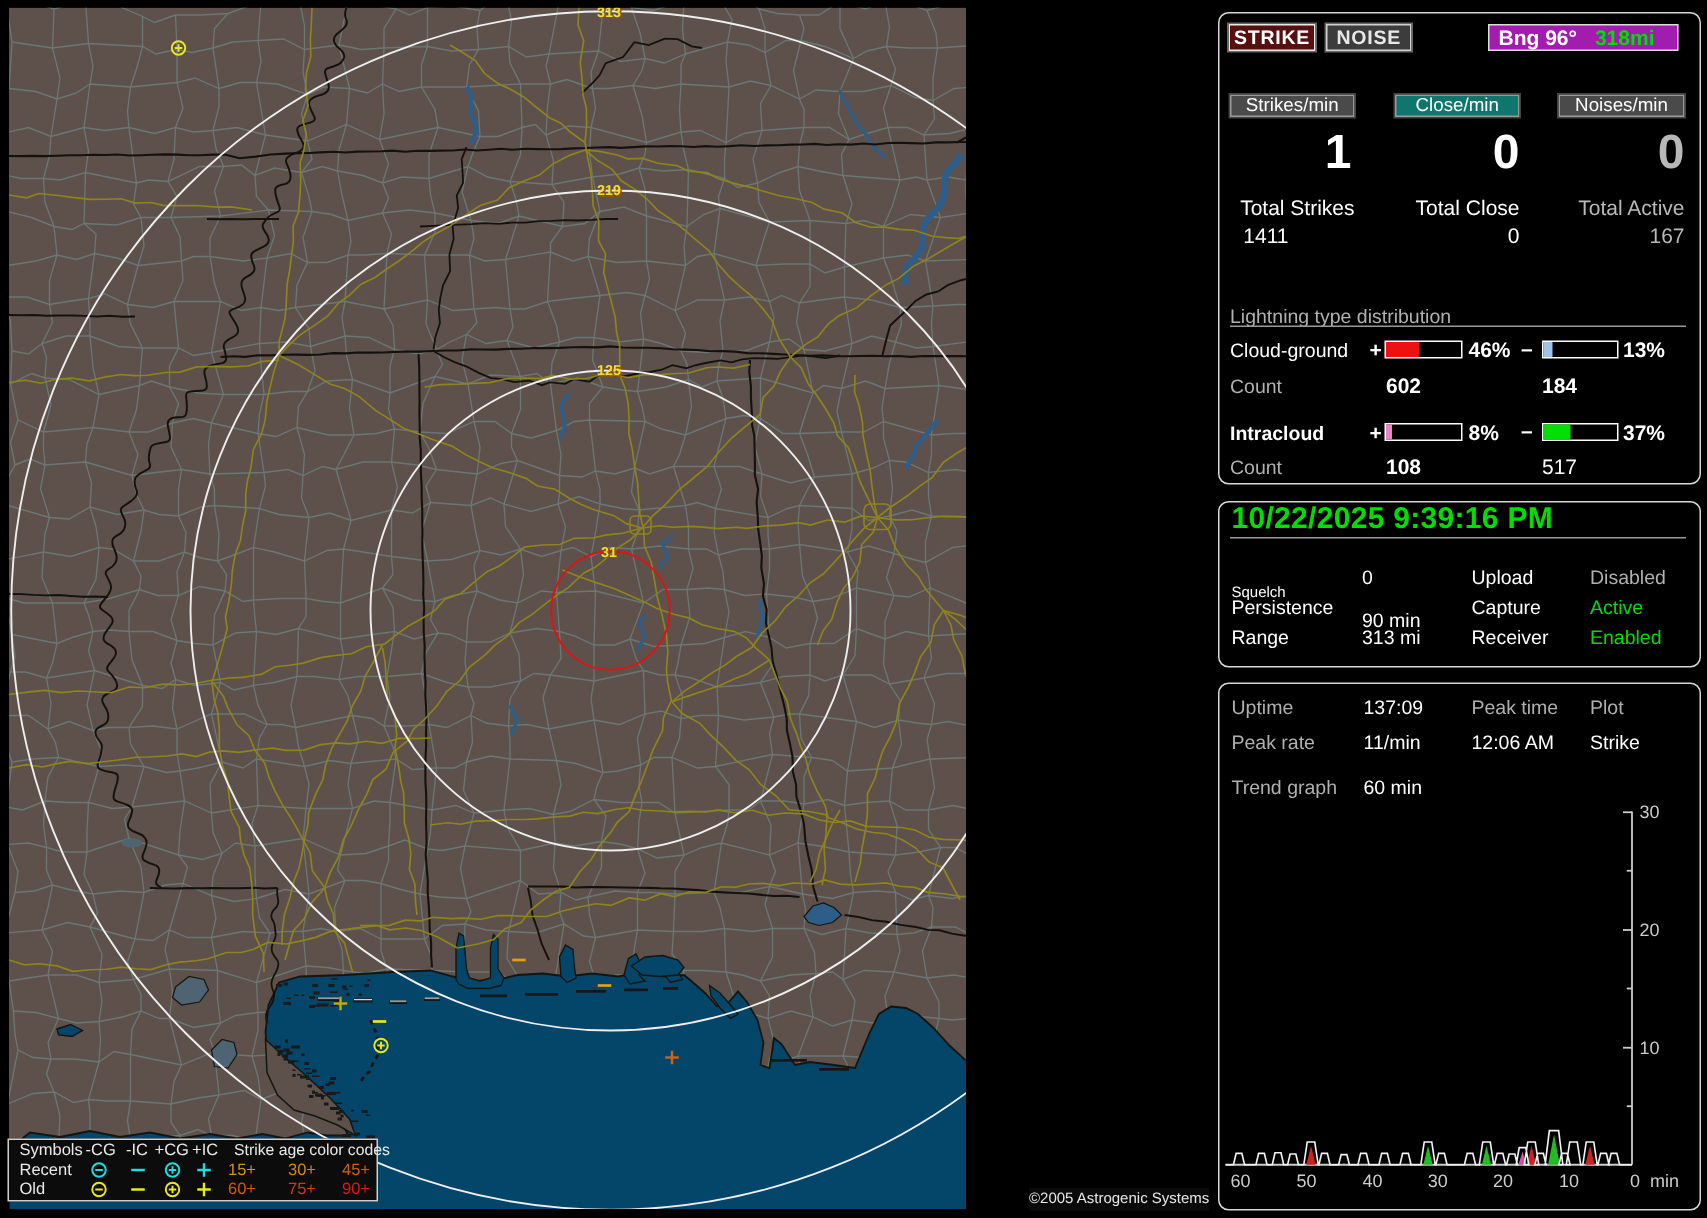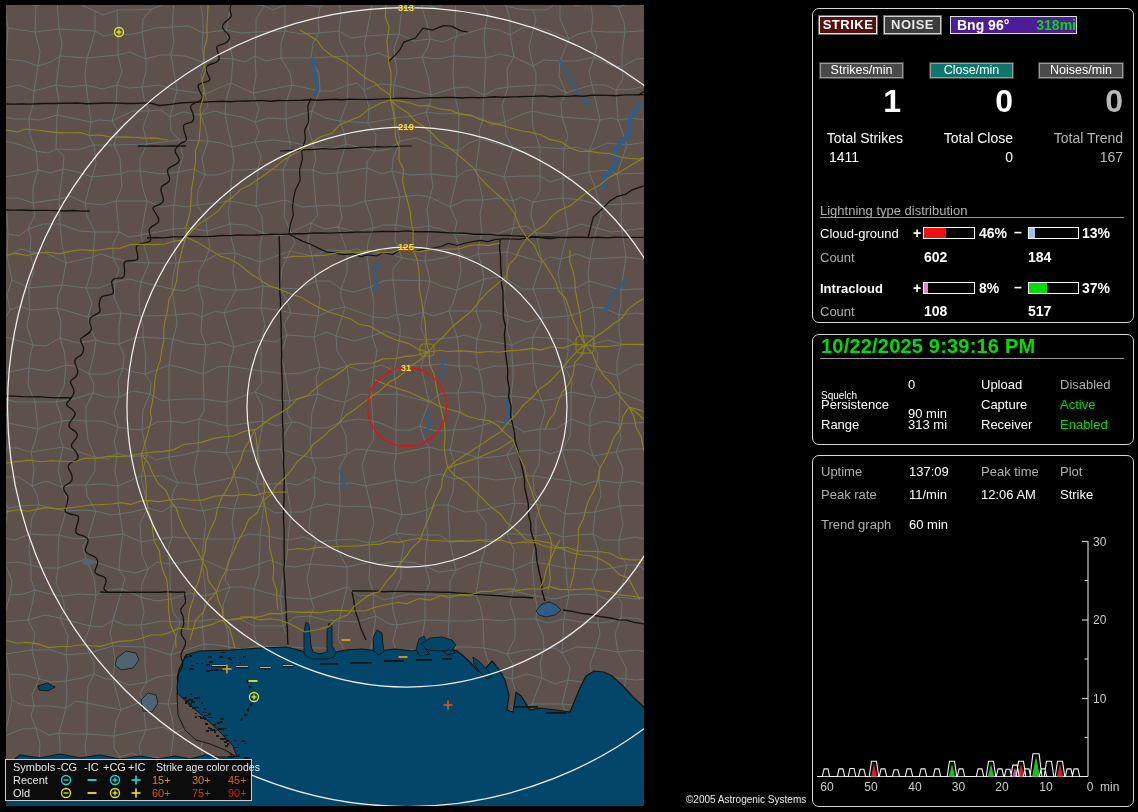--- a/index.html
+++ b/index.html
@@ -359,33 +359,33 @@
 <div class="abs" style="left:686px;top:792px;width:120px;height:15px;background:#0a0a0a;color:#e8e8e8;font-size:10px;text-align:center;line-height:15px;white-space:nowrap">©2005 Astrogenic Systems</div>
 
 <div class="panelbox" style="top:8px;height:315px"></div>
 
 <div class="panelbox" style="top:334px;height:111px"></div>
 
 <div class="panelbox" style="top:455px;height:352px"></div>
 
 <div class="abs" style="left:819px;top:16px;width:58px;height:18px;background:#551010;border:1px solid #e8e8e8;outline:1px solid #666;color:#fff;font-weight:bold;font-size:13px;text-align:center;line-height:16px;letter-spacing:0.5px">STRIKE</div>
 <div class="abs" style="left:884px;top:16px;width:57px;height:18px;background:#3c3c3c;border:1px solid #d0d0d0;outline:1px solid #666;color:#e8e8e8;font-weight:bold;font-size:13px;text-align:center;line-height:16px;letter-spacing:0.5px">NOISE</div>
-<div class="abs" style="left:950px;top:16px;width:127px;height:18px;background:#4c1d95;border:1px solid #ddd;color:#fff;font-weight:bold;font-size:14px;line-height:16px"><span style="padding-left:6px">Bng 96°</span><span class="green" style="float:right;padding-right:0">318mi</span></div>
+<div class="abs" style="left:992px;top:16px;width:127px;height:18px;background:#a21caf;border:1px solid #ddd;color:#fff;font-weight:bold;font-size:14px;line-height:16px"><span style="padding-left:6px">Bng 96°</span><span class="green" style="float:right;padding-right:15px">318mi</span></div>
 
 <div class="abs" style="left:820px;top:63px;width:83px;height:15px;background:#4a4a4a;border:1px solid #999;outline:1px solid #444;color:#fff;font-size:12.5px;text-align:center;line-height:13px">Strikes/min</div>
 <div class="abs" style="left:930px;top:63px;width:83px;height:15px;background:#0f766e;border:1px solid #999;outline:1px solid #444;color:#fff;font-size:12.5px;text-align:center;line-height:13px">Close/min</div>
 <div class="abs" style="left:1039px;top:63px;width:84px;height:15px;background:#4a4a4a;border:1px solid #999;outline:1px solid #444;color:#fff;font-size:12.5px;text-align:center;line-height:13px">Noises/min</div>
 
 <div class="abs white" style="left:801px;top:83px;width:100px;text-align:right;font-size:32px;font-weight:bold">1</div>
 <div class="abs white" style="left:913px;top:83px;width:100px;text-align:right;font-size:32px;font-weight:bold">0</div>
 <div class="abs" style="left:1023px;top:83px;width:100px;text-align:right;font-size:32px;font-weight:bold;color:#b8b8b8">0</div>
 
 <div class="abs white" style="left:803px;top:130px;width:100px;text-align:right;font-size:14px">Total Strikes</div>
 <div class="abs white" style="left:913px;top:130px;width:100px;text-align:right;font-size:14px">Total Close</div>
-<div class="abs" style="left:1023px;top:130px;width:100px;text-align:right;font-size:14px;color:#b8b8b8">Total Trend</div>
+<div class="abs" style="left:1023px;top:130px;width:100px;text-align:right;font-size:14px;color:#b8b8b8">Total Active</div>
 <div class="abs white" style="left:759px;top:149px;width:100px;text-align:right;font-size:14px">1411</div>
 <div class="abs white" style="left:913px;top:149px;width:100px;text-align:right;font-size:14px">0</div>
 <div class="abs" style="left:1023px;top:149px;width:100px;text-align:right;font-size:14px;color:#b8b8b8">167</div>
 
 <div class="abs gray" style="left:820px;top:203px;font-size:13px">Lightning type distribution</div>
 <div class="abs" style="left:820px;top:217px;width:304px;border-top:1px solid #999"></div>
 <div class="abs white" style="left:820px;top:226px;font-size:13px;font-weight:normal">Cloud-ground</div>
 <div class="abs white" style="left:913px;top:225px;font-size:14px;font-weight:bold">+</div>
 <div class="abs" style="left:923px;top:227px;width:52px;height:12px;border:1px solid #fff;background:#000">
     <div style="width:43%;height:100%;background:#ee1111"></div>
@@ -405,21 +405,21 @@
     <div style="width:8%;height:100%;background:#ee82c8"></div>
   </div>
 <div class="abs white" style="left:979px;top:280px;font-size:14px;font-weight:bold">8%</div>
 <div class="abs white" style="left:1014px;top:279px;font-size:14px;font-weight:bold">–</div>
 <div class="abs" style="left:1028px;top:282px;width:51px;height:12px;border:1px solid #fff;background:#000">
     <div style="width:37%;height:100%;background:#00dd00"></div>
   </div>
 <div class="abs white" style="left:1082px;top:280px;font-size:14px;font-weight:bold">37%</div>
 <div class="abs gray" style="left:820px;top:304px;font-size:13px">Count</div>
 <div class="abs white" style="left:924px;top:303px;font-size:14px;font-weight:bold">108</div>
-<div class="abs white" style="left:1028px;top:303px;font-size:14px;font-weight:bold">517</div>
+<div class="abs white" style="left:1028px;top:303px;font-size:14px;font-weight:normal">517</div>
 
 <div class="abs green" style="left:821px;top:335px;font-size:20px;font-weight:bold;letter-spacing:0.2px">10/22/2025 9:39:16 PM</div>
 <div class="abs" style="left:820px;top:358px;width:304px;border-top:1px solid #999"></div>
 <div class="abs white" style="left:821px;top:390px;font-size:10px">Squelch</div>
 <div class="abs white" style="left:908px;top:377px;font-size:13px">0</div>
 <div class="abs white" style="left:981px;top:377px;font-size:13px">Upload</div>
 <div class="abs gray" style="left:1060px;top:377px;font-size:13px">Disabled</div>
 <div class="abs white" style="left:821px;top:397px;font-size:13px">Persistence</div>
 <div class="abs white" style="left:908px;top:406px;font-size:13px">90 min</div>
 <div class="abs white" style="left:981px;top:397px;font-size:13px">Capture</div>

